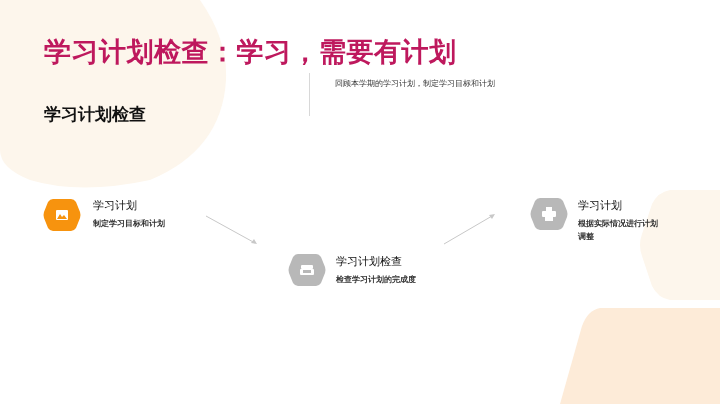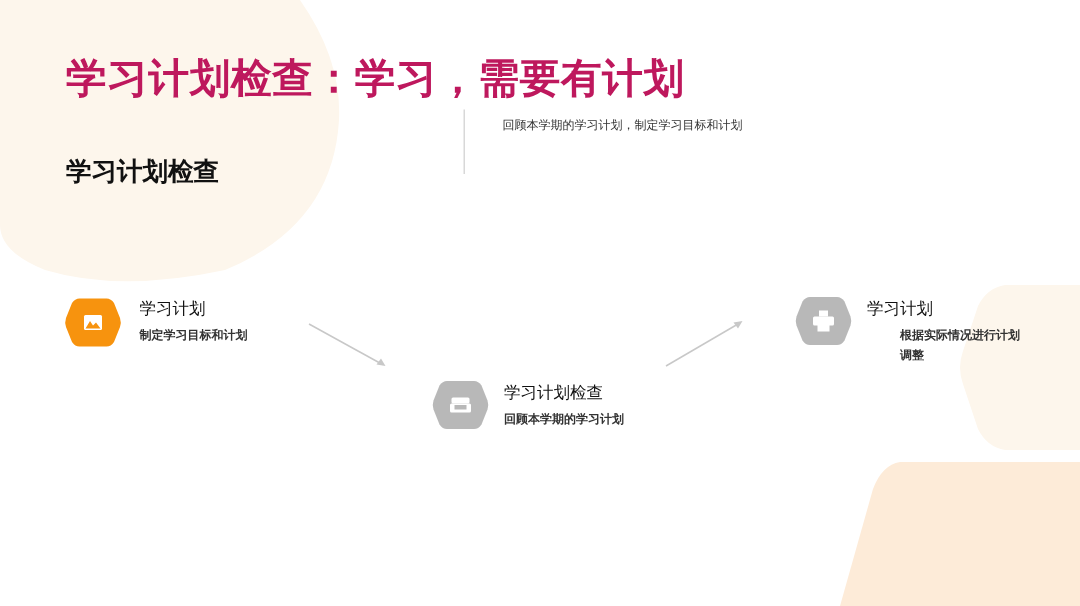--- a/index.html
+++ b/index.html
@@ -69,30 +69,30 @@
 </svg>
 
 <div class="step" style="left:0;top:0;">
   <svg class="hex" style="left:288px;top:253px" viewBox="0 0 38 34">
     <path d="M10,1 L28,1 Q31,1 33,4 L37,14 Q38,17 37,20 L33,30 Q31,33 28,33 L10,33 Q7,33 5,30 L1,20 Q0,17 1,14 L5,4 Q7,1 10,1 Z" fill="#b8b8b8"></path>
     <rect x="13" y="12" width="12" height="4" fill="#fff" rx="1"></rect>
     <rect x="12" y="16" width="14" height="6" fill="#fff" rx="1"></rect>
     <rect x="15" y="17" width="8" height="3" fill="#b8b8b8"></rect>
   </svg>
   <div class="step-title" style="left:336px;top:254px">学习计划检查</div>
-  <div class="step-desc" style="left:336px;top:273px;width:82px">回顾本学期的学习计划</div>
+  <div class="step-desc" style="left:336px;top:273px;width:82px">检查学习计划的完成度</div>
 </div>
 
 <svg class="arrow" style="left:442px;top:212px" width="56" height="34" viewBox="0 0 56 34">
   <line x1="2" y1="32" x2="50" y2="4" stroke="#c8c8c8" stroke-width="1"></line>
   <path d="M53,2 L47,3 L50,7 Z" fill="#c8c8c8"></path>
 </svg>
 
 <div class="step" style="left:0;top:0;">
   <svg class="hex" style="left:530px;top:197px" viewBox="0 0 38 34">
     <path d="M10,1 L28,1 Q31,1 33,4 L37,14 Q38,17 37,20 L33,30 Q31,33 28,33 L10,33 Q7,33 5,30 L1,20 Q0,17 1,14 L5,4 Q7,1 10,1 Z" fill="#b8b8b8"></path>
     <rect x="16" y="10" width="6" height="4" fill="#fff"></rect>
     <rect x="12" y="14" width="14" height="6" fill="#fff" rx="1"></rect>
     <rect x="15" y="19" width="8" height="5" fill="#fff"></rect>
   </svg>
   <div class="step-title" style="left:578px;top:198px">学习计划</div>
-  <div class="step-desc" style="left:600px;top:217px;width:84px">根据实际情况进行计划调整</div>
+  <div class="step-desc" style="left:578px;top:217px;width:84px">根据实际情况进行计划调整</div>
 </div>
 
 </body></html>

